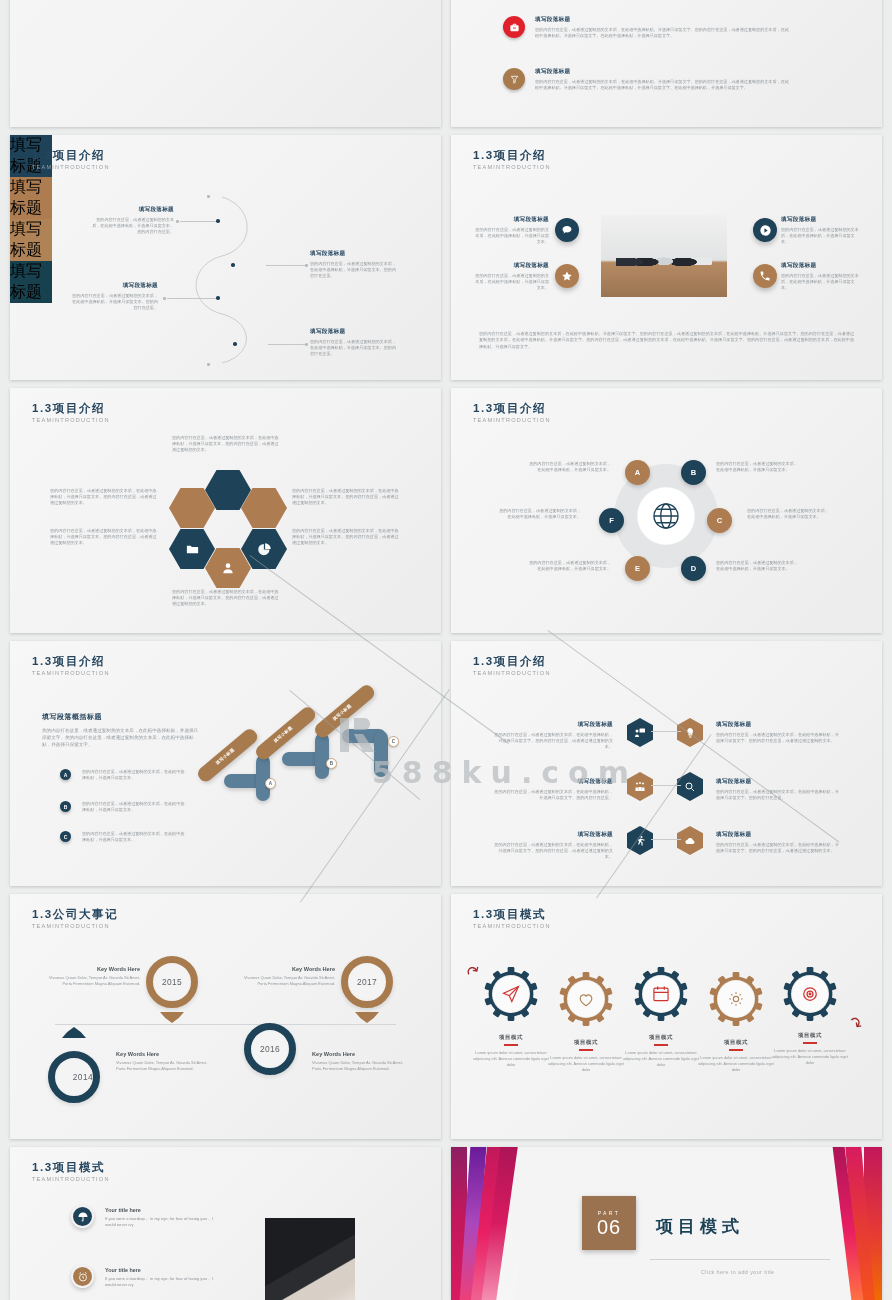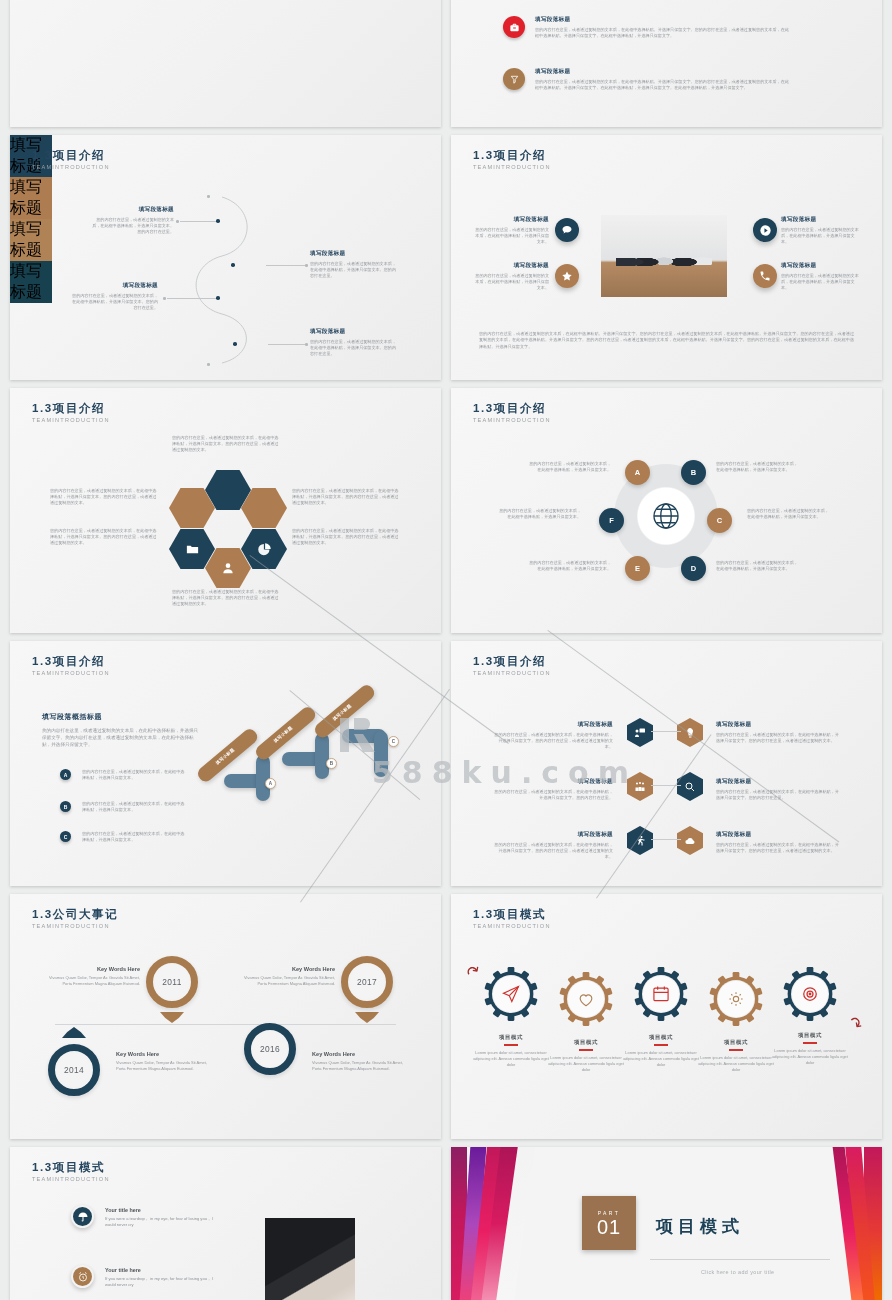--- a/index.html
+++ b/index.html
@@ -546,38 +546,38 @@
   <div class="slide c0 r4">
     <div class="hd">
       <div class="t1">1.3公司大事记</div>
       <div class="t2">TEAMINTRODUCTION</div>
     </div>
 
     <div class="tline" style="top:130px;"></div>
 
     <div class="rtail" style="left:150px;top:118px;"></div>
     <div class="ring" style="left:136px;top:62px;">
-        <span>2011</span>
+        <span>2015</span>
       </div>
     <div style="position:absolute;left:30px;top:72px;width:100px;text-align:right;">
       <div style="font-size:5.6px;font-weight:bold;color:#4e5458;">Key Words Here</div>
       <div class="lorem" style="margin-top:3px;">Vivamus Quam Dolor, Tempor Ac Gravida Sit Amet, Porta Fermentum Magna Aliquam Euismod.</div>
     </div>
 
     <div class="rtail" style="left:345px;top:118px;"></div>
     <div class="ring" style="left:331px;top:62px;">
         <span>2017</span>
       </div>
     <div style="position:absolute;left:225px;top:72px;width:100px;text-align:right;">
       <div style="font-size:5.6px;font-weight:bold;color:#4e5458;">Key Words Here</div>
       <div class="lorem" style="margin-top:3px;">Vivamus Quam Dolor, Tempor Ac Gravida Sit Amet, Porta Fermentum Magna Aliquam Euismod.</div>
     </div>
 
     <div class="rtail nv up" style="left:52px;top:133px;"></div>
-    <div class="ring nv" style="left:38px;top:150px;">
+    <div class="ring nv" style="left:38px;top:157px;justify-content:flex-end;">
         <span>2014</span>
       </div>
     <div style="position:absolute;left:106px;top:157px;width:100px;">
       <div style="font-size:5.6px;font-weight:bold;color:#4e5458;">Key Words Here</div>
       <div class="lorem" style="margin-top:3px;">Vivamus Quam Dolor, Tempor Ac Gravida Sit Amet, Porta Fermentum Magna Aliquam Euismod.</div>
     </div>
 
     <div class="rtail nv up" style="left:248px;top:133px;"></div>
     <div class="ring nv" style="left:234px;top:129px;">
         <span>2016</span>
@@ -879,21 +879,21 @@
     <div class="cwave" style="left:28px;width:14px;background:linear-gradient(to bottom,#c2185b,#e91e63 55%,#f06292);transform:skewX(-6deg);"></div>
     <div class="cwave" style="left:40px;width:20px;background:linear-gradient(to bottom,#ad1457,#d81b60 50%,#f48fb1);transform:skewX(-7deg);"></div>
     <div class="cwave" style="left:56px;width:18px;background:linear-gradient(to bottom,#f3f3f3,#f6f6f6);transform:skewX(-8deg);"></div>
 
     <div class="cwave" style="right:0;width:18px;background:linear-gradient(to bottom,#c2185b,#e53935 55%,#ef6c00);"></div>
     <div class="cwave" style="right:14px;width:16px;background:linear-gradient(to bottom,#d81b60,#e53935 50%,#f4511e);transform:skewX(5deg);"></div>
     <div class="cwave" style="right:28px;width:12px;background:linear-gradient(to bottom,#ad1457,#e91e63 55%,#ff7043);transform:skewX(7deg);"></div>
 
     <div class="partbox" style="left:131px;top:49px;">
       <div class="pw">PART</div>
-      <div class="pn">01</div>
+      <div class="pn">06</div>
     </div>
     <div class="ctitle" style="left:205px;top:68px;">项目模式</div>
     <div class="cline" style="left:199px;top:112px;width:180px;"></div>
     <div class="csub" style="left:250px;top:122px;">Click here to add your title</div>
   </div>
 
 </div>
 
 <div class="wm">
   <div class="wmline" style="left:250px;top:555px;width:320px;transform:rotate(36deg);"></div>

